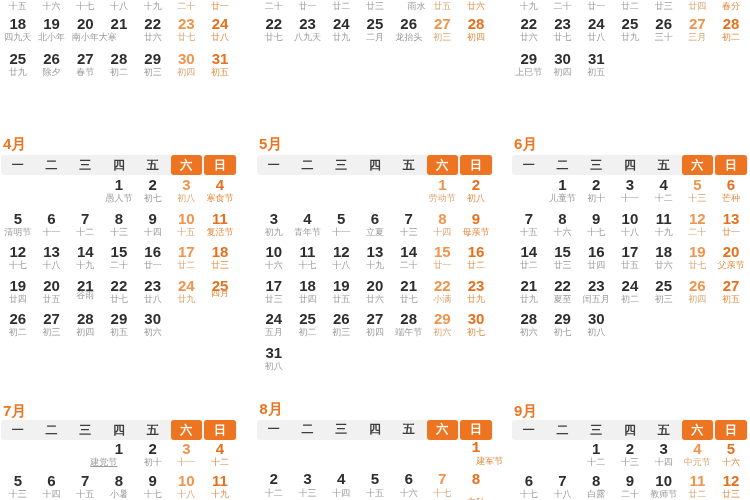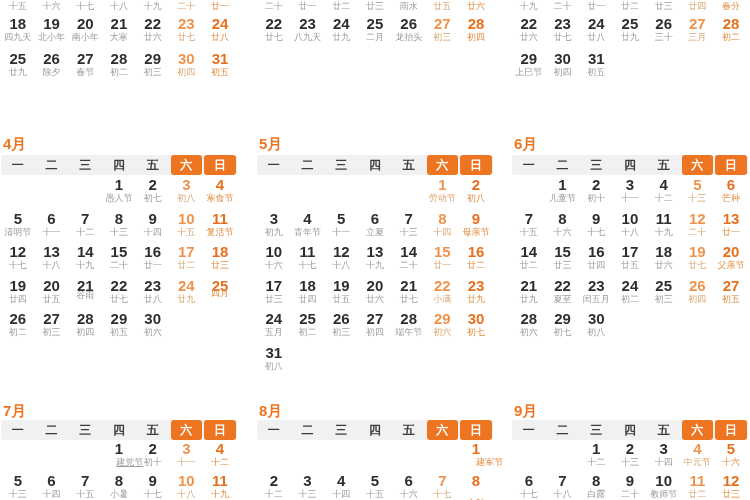--- a/index.html
+++ b/index.html
@@ -38,21 +38,21 @@
       <div class="lab" style="top: 1px; left: 134.8px;">十九</div>
       <div class="lab sat" style="top: 1px; left: 168.5px;">二十</div>
       <div class="lab sun" style="top: 1px; left: 202.2px;">廿一</div>
       <div class="num" style="top: 15px; left: 0px;">18</div>
       <div class="lab" style="top: 32px; left: 0px;">四九天</div>
       <div class="num" style="top: 15px; left: 33.7px;">19</div>
       <div class="lab" style="top: 32px; left: 33.7px;">北小年</div>
       <div class="num" style="top: 15px; left: 67.4px;">20</div>
       <div class="lab" style="top: 32px; left: 67.4px;">南小年</div>
       <div class="num" style="top: 15px; left: 101.1px;">21</div>
-      <div class="lab" style="top: 32px; left: 101px;">大寒</div>
+      <div class="lab" style="top: 32px; left: 90px;">大寒</div>
       <div class="num" style="top: 15px; left: 134.8px;">22</div>
       <div class="lab" style="top: 32px; left: 134.8px;">廿六</div>
       <div class="num sat" style="top: 15px; left: 168.5px;">23</div>
       <div class="lab sat" style="top: 32px; left: 168.5px;">廿七</div>
       <div class="num sun" style="top: 15px; left: 202.2px;">24</div>
       <div class="lab sun" style="top: 32px; left: 202.2px;">廿八</div>
       <div class="num" style="top: 50px; left: 0px;">25</div>
       <div class="lab" style="top: 67px; left: 0px;">廿九</div>
       <div class="num" style="top: 50px; left: 33.7px;">26</div>
       <div class="lab" style="top: 67px; left: 33.7px;">除夕</div>
@@ -65,21 +65,21 @@
       <div class="num sat" style="top: 50px; left: 168.5px;">30</div>
       <div class="lab sat" style="top: 67px; left: 168.5px;">初四</div>
       <div class="num sun" style="top: 50px; left: 202.2px;">31</div>
       <div class="lab sun" style="top: 67px; left: 202.2px;">初五</div>
     </div>
     <div class="month" style="left: 257px;">
       <div class="lab" style="top: 1px; left: 0px;">二十</div>
       <div class="lab" style="top: 1px; left: 33.7px;">廿一</div>
       <div class="lab" style="top: 1px; left: 67.4px;">廿二</div>
       <div class="lab" style="top: 1px; left: 101.1px;">廿三</div>
-      <div class="lab" style="top: 1px; left: 134.8px;">雨水</div>
+      <div class="lab" style="top: 1px; left: 134.8px; text-align: right;">雨水</div>
       <div class="lab sat" style="top: 1px; left: 168.5px;">廿五</div>
       <div class="lab sun" style="top: 1px; left: 202.2px;">廿六</div>
       <div class="num" style="top: 15px; left: 0px;">22</div>
       <div class="lab" style="top: 32px; left: 0px;">廿七</div>
       <div class="num" style="top: 15px; left: 33.7px;">23</div>
       <div class="lab" style="top: 32px; left: 33.7px;">八九天</div>
       <div class="num" style="top: 15px; left: 67.4px;">24</div>
       <div class="lab" style="top: 32px; left: 67.4px;">廿九</div>
       <div class="num" style="top: 15px; left: 101.1px;">25</div>
       <div class="lab" style="top: 32px; left: 101.1px;">二月</div>
@@ -338,21 +338,21 @@
       <div class="month-title" style="top: 402px;">7月</div>
       <div class="hdr-bar" style="top: 420px;"></div>
       <div class="wd" style="top: 420px; left: 0px;">一</div>
       <div class="wd" style="top: 420px; left: 33.7px;">二</div>
       <div class="wd" style="top: 420px; left: 67.4px;">三</div>
       <div class="wd" style="top: 420px; left: 101.1px;">四</div>
       <div class="wd" style="top: 420px; left: 134.8px;">五</div>
       <div class="wd we" style="top: 420px; left: 169.5px; width: 31.7px;">六</div>
       <div class="wd we" style="top: 420px; left: 203.2px; width: 31.7px;">日</div>
       <div class="num" style="top: 440px; left: 101.1px;">1</div>
-      <div class="lab" style="top: 457px; left: 112px; text-decoration: underline;">建党节</div>
+      <div class="lab" style="top: 457px; left: 86px; text-decoration: underline;">建党节</div>
       <div class="num" style="top: 440px; left: 134.8px;">2</div>
       <div class="lab" style="top: 457px; left: 134.8px;">初十</div>
       <div class="num sat" style="top: 440px; left: 168.5px;">3</div>
       <div class="lab sat" style="top: 457px; left: 168.5px;">十一</div>
       <div class="num sun" style="top: 440px; left: 202.2px;">4</div>
       <div class="lab sun" style="top: 457px; left: 202.2px;">十二</div>
       <div class="num" style="top: 471.5px; left: 0px;">5</div>
       <div class="lab" style="top: 488.5px; left: 0px;">十三</div>
       <div class="num" style="top: 471.5px; left: 33.7px;">6</div>
       <div class="lab" style="top: 488.5px; left: 33.7px;">十四</div>
@@ -360,21 +360,21 @@
       <div class="lab" style="top: 488.5px; left: 67.4px;">十五</div>
       <div class="num" style="top: 471.5px; left: 101.1px;">8</div>
       <div class="lab" style="top: 488.5px; left: 101.1px;">小暑</div>
       <div class="num" style="top: 471.5px; left: 134.8px;">9</div>
       <div class="lab" style="top: 488.5px; left: 134.8px;">十七</div>
       <div class="num sat" style="top: 471.5px; left: 168.5px;">10</div>
       <div class="lab sat" style="top: 488.5px; left: 168.5px;">十八</div>
       <div class="num sun" style="top: 471.5px; left: 202.2px;">11</div>
       <div class="lab sun" style="top: 488.5px; left: 202.2px;">十九</div>
     </div>
-    <div class="month" style="left: 257px;">
+    <div class="month" style="left: 257px; font-family: Liberation Mono, monospace;">
       <div class="month-title" style="top: 402px;">8月</div>
       <div class="hdr-bar" style="top: 420px;"></div>
       <div class="wd" style="top: 420px; left: 0px;">一</div>
       <div class="wd" style="top: 420px; left: 33.7px;">二</div>
       <div class="wd" style="top: 420px; left: 67.4px;">三</div>
       <div class="wd" style="top: 420px; left: 101.1px;">四</div>
       <div class="wd" style="top: 420px; left: 134.8px;">五</div>
       <div class="wd we" style="top: 420px; left: 169.5px; width: 31.7px;">六</div>
       <div class="wd we" style="top: 420px; left: 203.2px; width: 31.7px;">日</div>
       <div class="num sun" style="top: 440px; left: 202.2px;">1</div>

